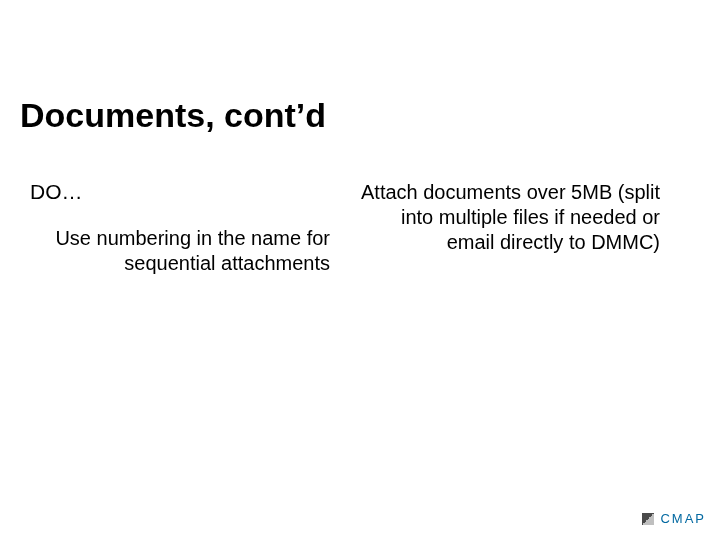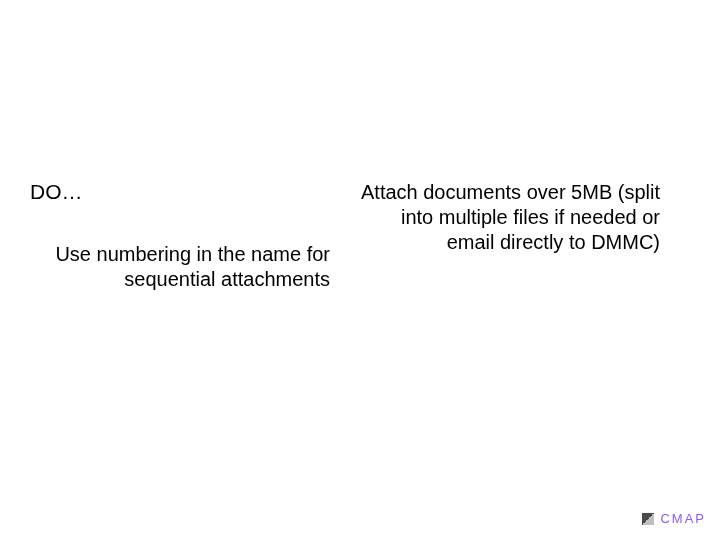--- a/index.html
+++ b/index.html
@@ -35,51 +35,52 @@
     flex-direction: row;
   }
   .col {
     flex: 1;
     padding-right: 20px;
     box-sizing: border-box;
   }
   .col-header {
     font-size: 21px;
     font-weight: 400;
-    margin-bottom: 38px;
+    margin-bottom: 22px;
   }
   .item {
     font-size: 20px;
     line-height: 1.25;
     margin-bottom: 24px;
     max-width: 300px;
     text-align: right;
   }
   .footer-logo {
     position: absolute;
     right: 14px;
     bottom: 14px;
     display: flex;
     align-items: center;
     gap: 6px;
-    color: #8b5cf6;
+    color: #0369a1;
     font-size: 13px;
     letter-spacing: 2px;
   }
   .logo-mark {
     width: 12px;
     height: 12px;
     background: linear-gradient(135deg, #4a4a4a 0%, #4a4a4a 50%, #bfbfbf 50%, #bfbfbf 100%);
   }
 </style>
 </head>
 <body>
 
 <div class="slide">
 
+  <div class="title">Documents, cont’d</div>
 
   <div class="columns">
 
     <div class="col">
       <div class="col-header">DO…</div>
       <div class="item">Use numbering in the name for sequential attachments</div>
     </div>
 
     <div class="col">
       <div class="item">Attach documents over 5MB (split into multiple files if needed or email directly to DMMC)</div>

